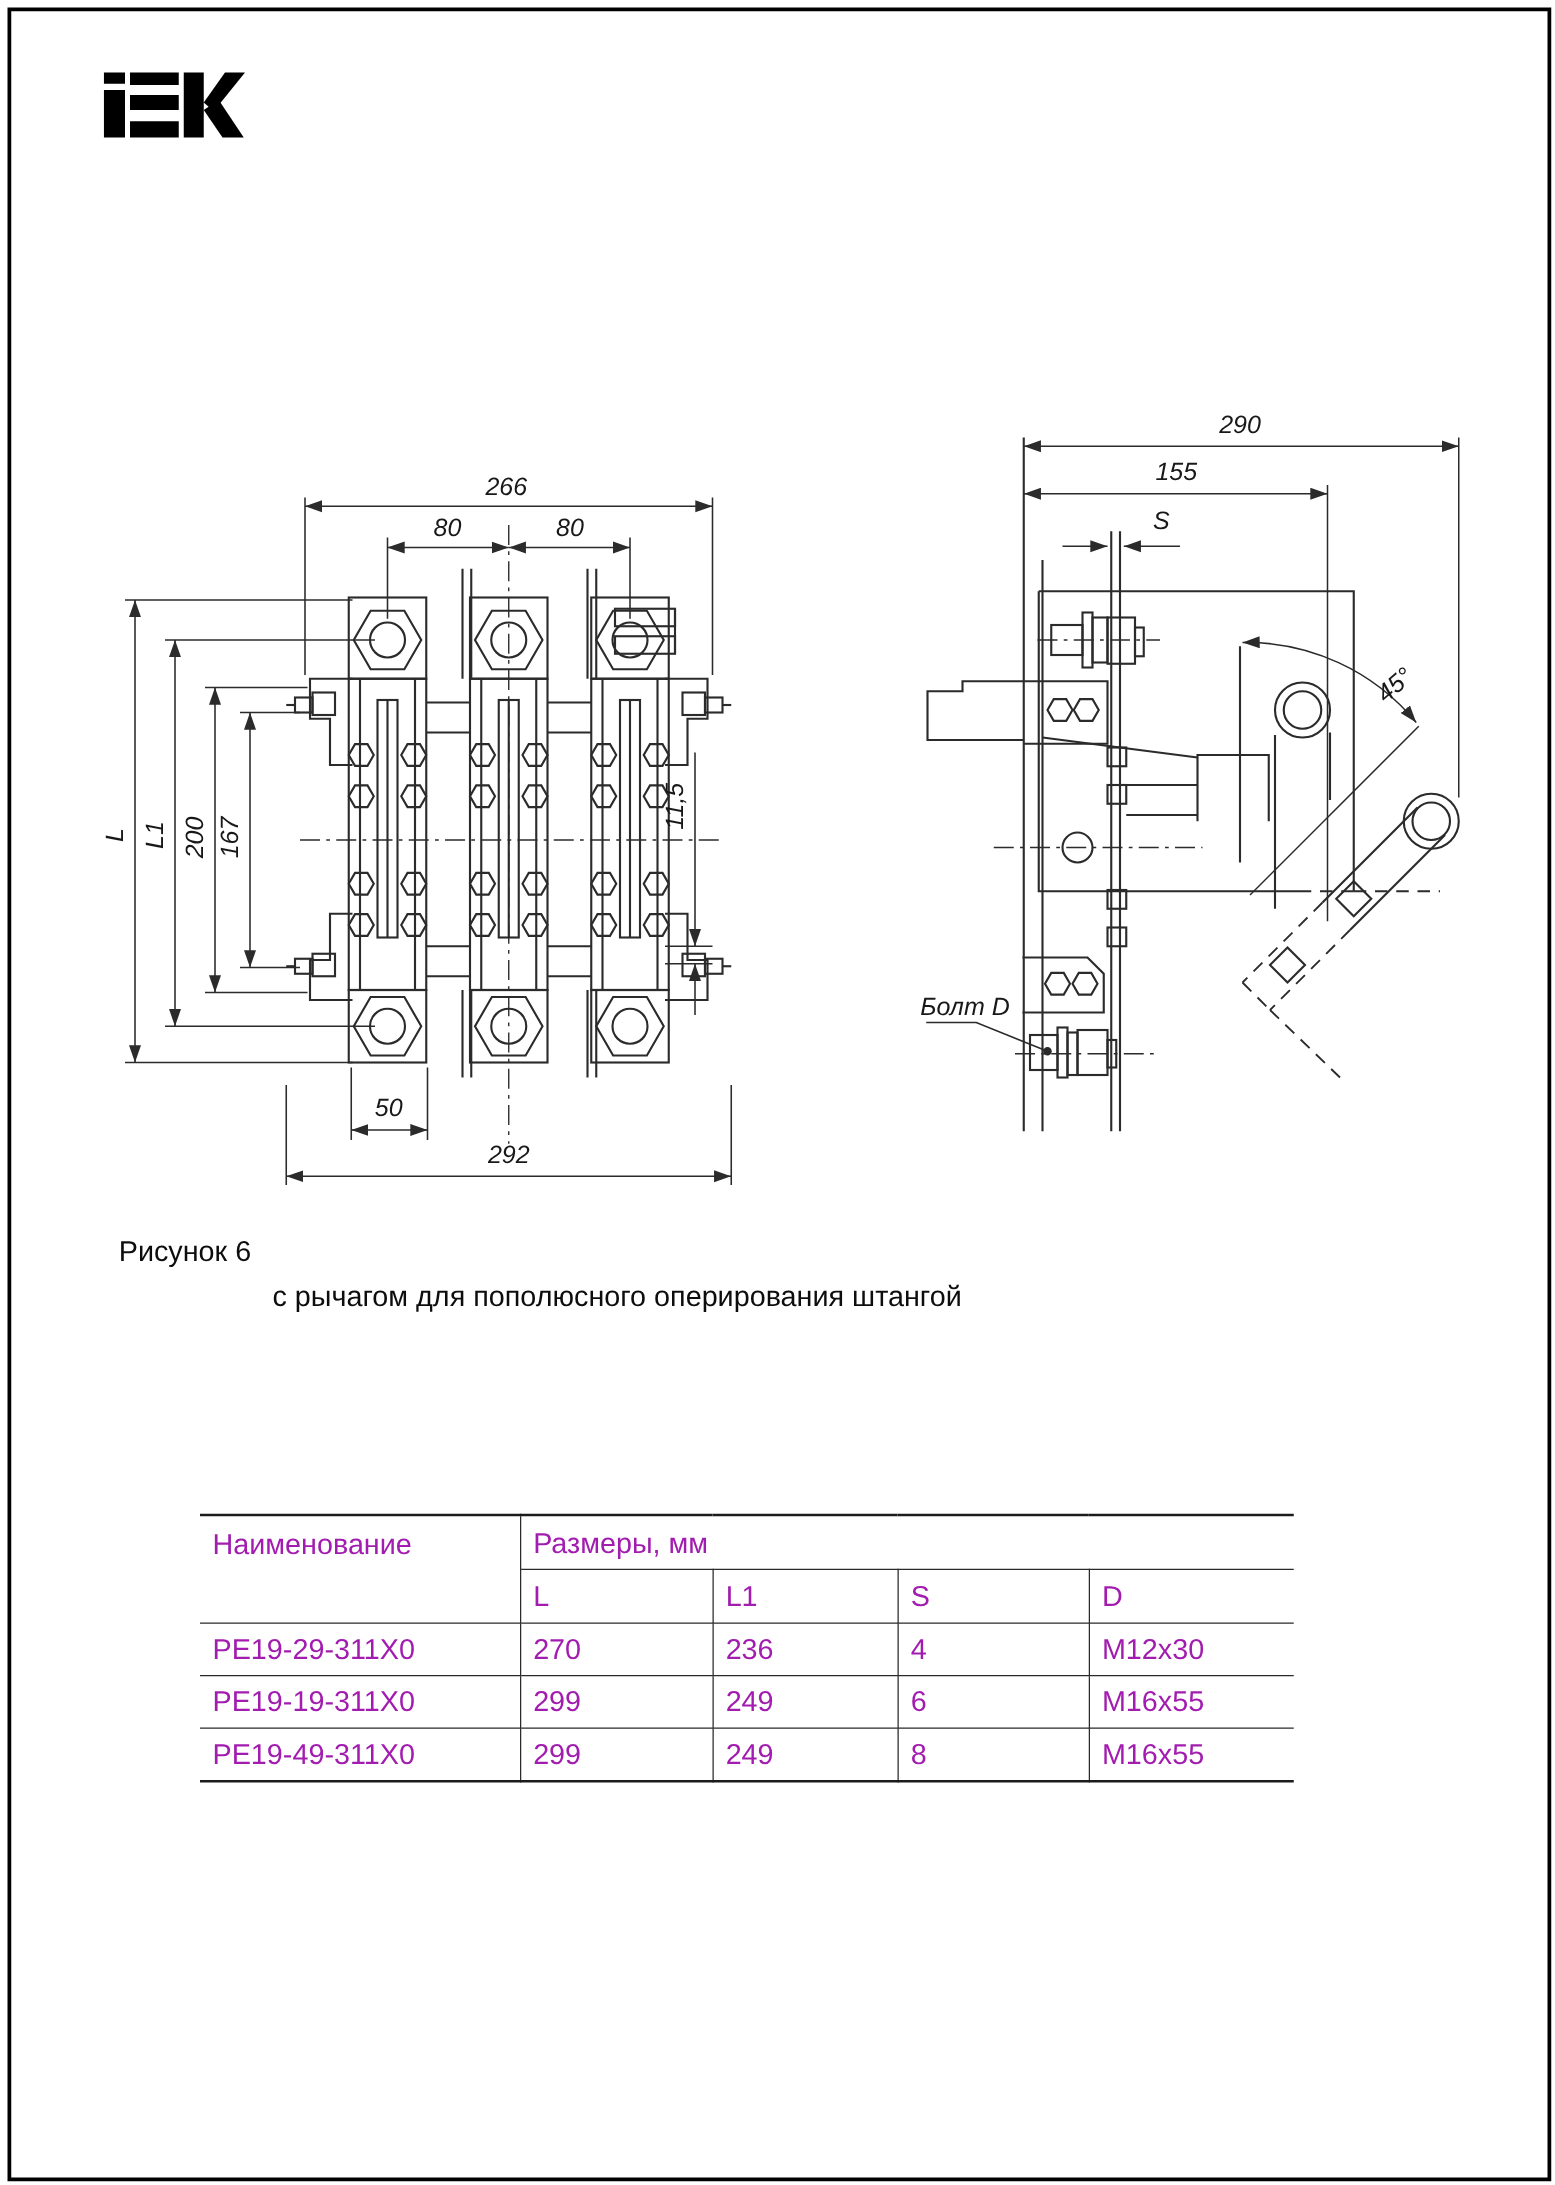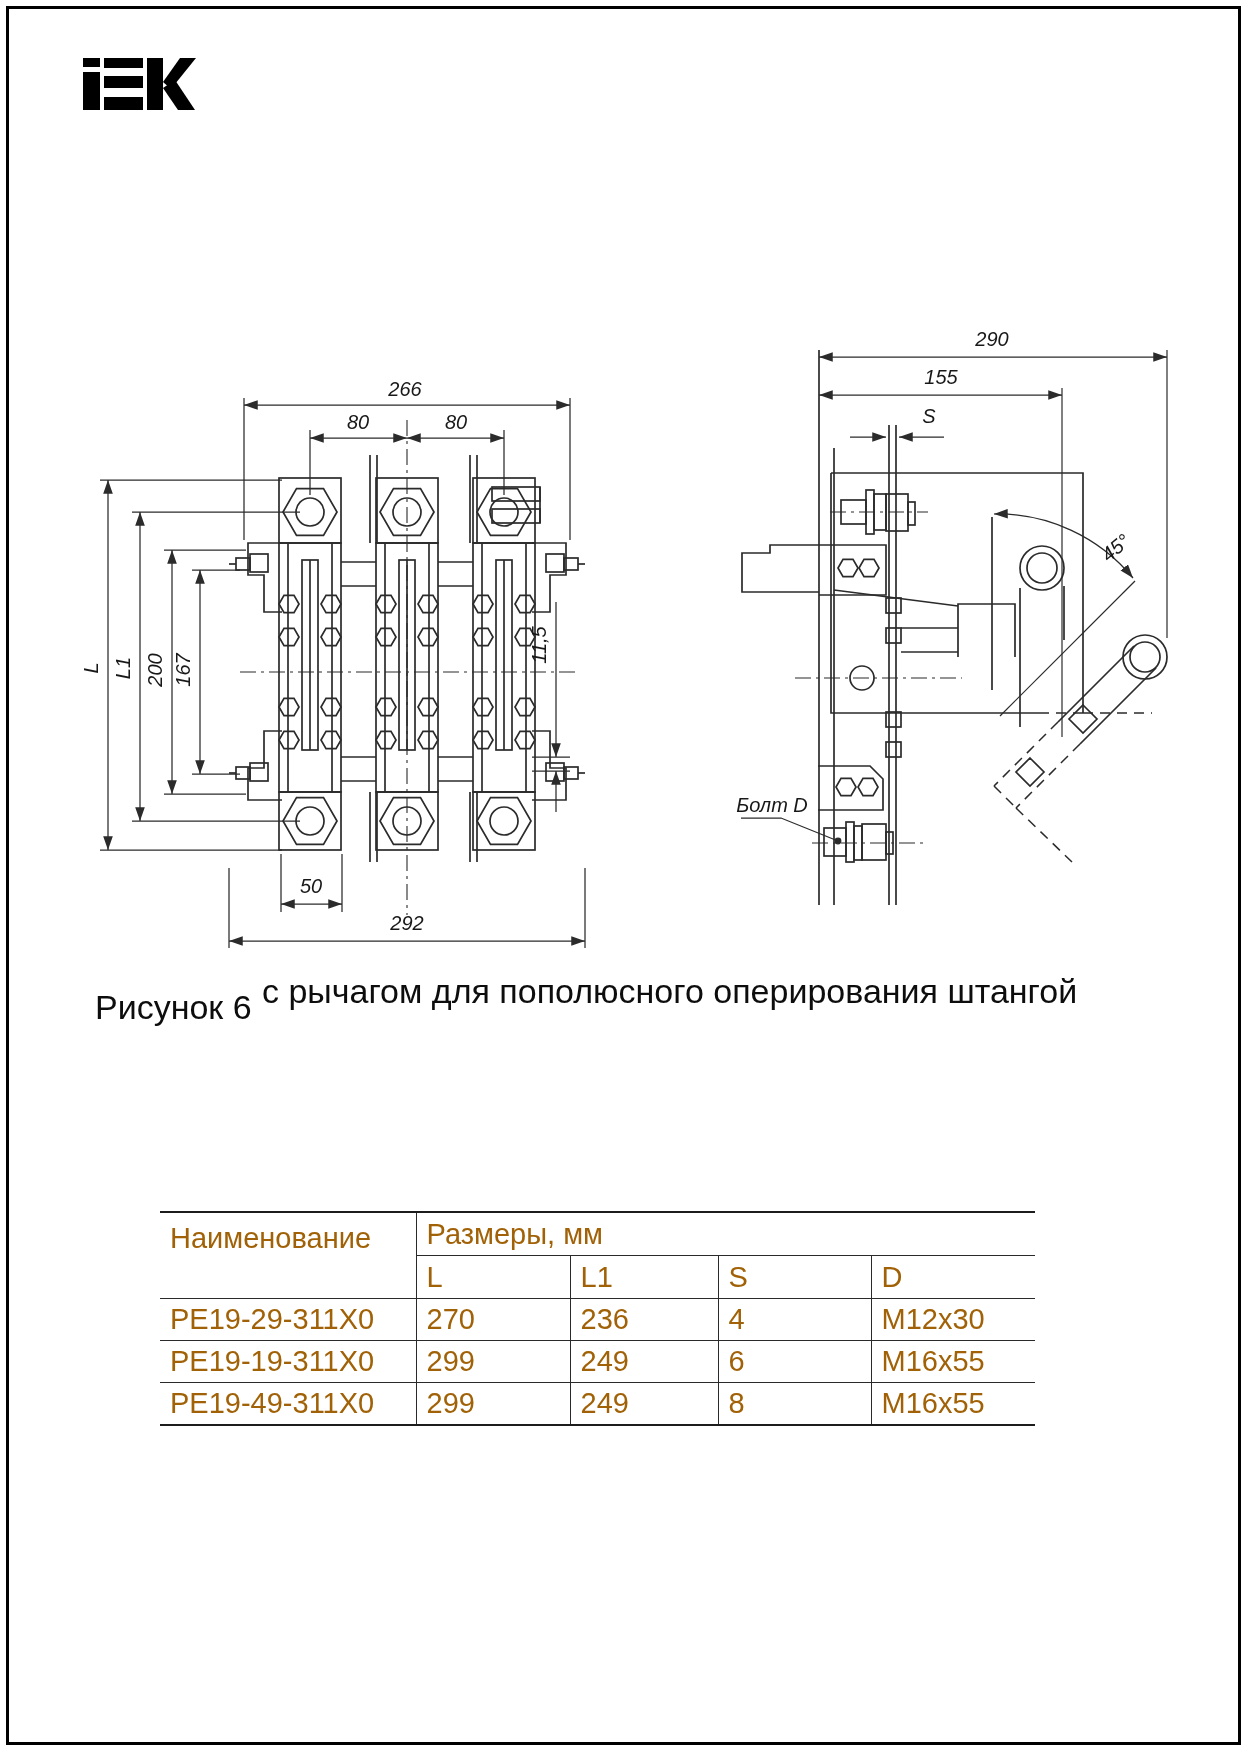--- a/index.html
+++ b/index.html
@@ -8,27 +8,27 @@
   .frame{position:absolute;left:6px;top:6px;width:1229px;height:1733px;border:3px solid #000;pointer-events:none;}
   .logo{position:absolute;left:83px;top:56px;}
   .drawing{position:absolute;left:0;top:0;}
   .ln{fill:none;stroke:#2b2b2b;stroke-width:1.7;}
   .lnth{fill:none;stroke:#2b2b2b;stroke-width:1.2;}
   .dim{fill:none;stroke:#2b2b2b;stroke-width:1.25;}
   .cl{fill:none;stroke:#2b2b2b;stroke-width:1.1;stroke-dasharray:16 5 3 5;}
   .dsh{fill:none;stroke:#2b2b2b;stroke-width:1.5;stroke-dasharray:10 7;}
   .dtxt{font:italic 20px "Liberation Sans",sans-serif;fill:#181818;}
   .arrfill{fill:#2b2b2b;}
-  .caption{position:absolute;font-size:34px;white-space:pre;color:#0d0d0d;}
+  .caption{position:absolute;font-size:23px;white-space:pre;color:#0d0d0d;}
   .cap-label{left:95px;top:988px;}
   .cap-line1{left:221px;top:988px;}
-  .cap-line2{left:218px;top:972px;margin-left:44px;}
+  .cap-line2{left:218px;top:1024px;}
   .tablewrap{position:absolute;left:160px;top:1211px;width:875px;}
   table.dims{border-collapse:collapse;width:875px;table-layout:fixed;
-             border-top:2.4px solid #1c1c1c;border-bottom:2.4px solid #1c1c1c;font-size:29px;color:#a16207;}
+             border-top:2.4px solid #1c1c1c;border-bottom:2.4px solid #1c1c1c;font-size:23px;color:#a21caf;}
   table.dims td{border:1.5px solid #2a2a2a;padding:0 0 0 10px;height:41px;vertical-align:middle;}
   table.dims td:first-child{border-left:none;}
   table.dims td:last-child{border-right:none;}
   table.dims tr.hr1 td{height:42px;}
   table.dims td.namehead{vertical-align:top;padding-top:9px;}
 </style>
 </head>
 <body>
 
 <div class="page">

